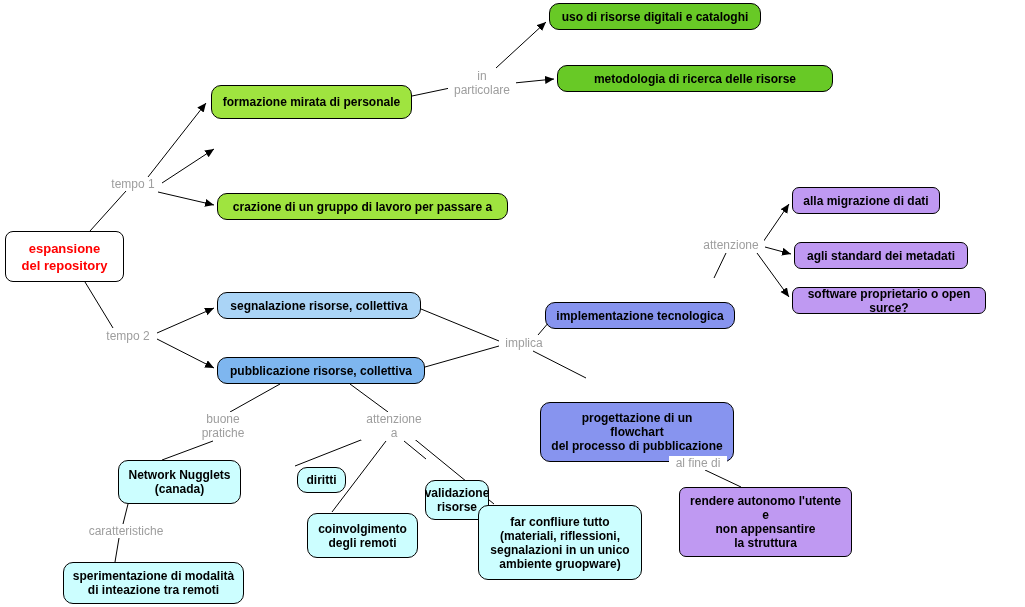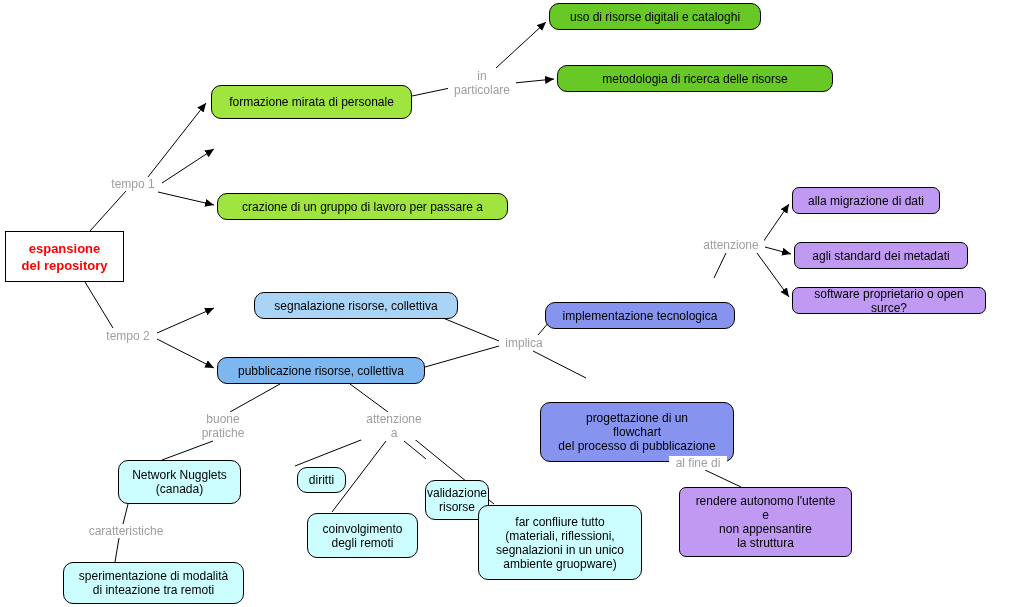--- a/index.html
+++ b/index.html
@@ -23,32 +23,33 @@
     align-items: center;
     justify-content: center;
     text-align: center;
     white-space: pre-line;
     border: 1px solid var(--node-border, #000000);
     border-radius: 10px;
     font-size: 12px;
     line-height: 14px;
     color: var(--node-text, #000000);
     padding: 1px 4px;
+    font-weight: bold;
   }
   .node.root {
     color: var(--root-text, #ff0000);
     font-weight: bold;
     font-size: 13px;
     line-height: 17px;
     background: var(--white, #ffffff);
-    border-radius: 0;
+    border-radius: 8px;
   }
   .green-light { background: var(--green-light, #9FE43F); }
   .green-dark  { background: var(--green-dark, #68C926); }
-  .blue-light  { background: var(--blue-light, #AAD4F6); margin-left: 37px; }
+  .blue-light  { background: var(--blue-light, #AAD4F6); }
   .blue-mid    { background: var(--blue-mid, #7EB6EF); }
   .periwinkle  { background: var(--periwinkle, #8794EF); margin-top: 24px; }
   .purple      { background: var(--purple, #BF99F2); border-radius: 7px; }
   .cyan        { background: var(--cyan, #CCFEFF); margin-left: 36px; }
   .lp {
     position: absolute;
     text-align: center;
     white-space: pre-line;
     font-size: 12px;
     line-height: 14px;

